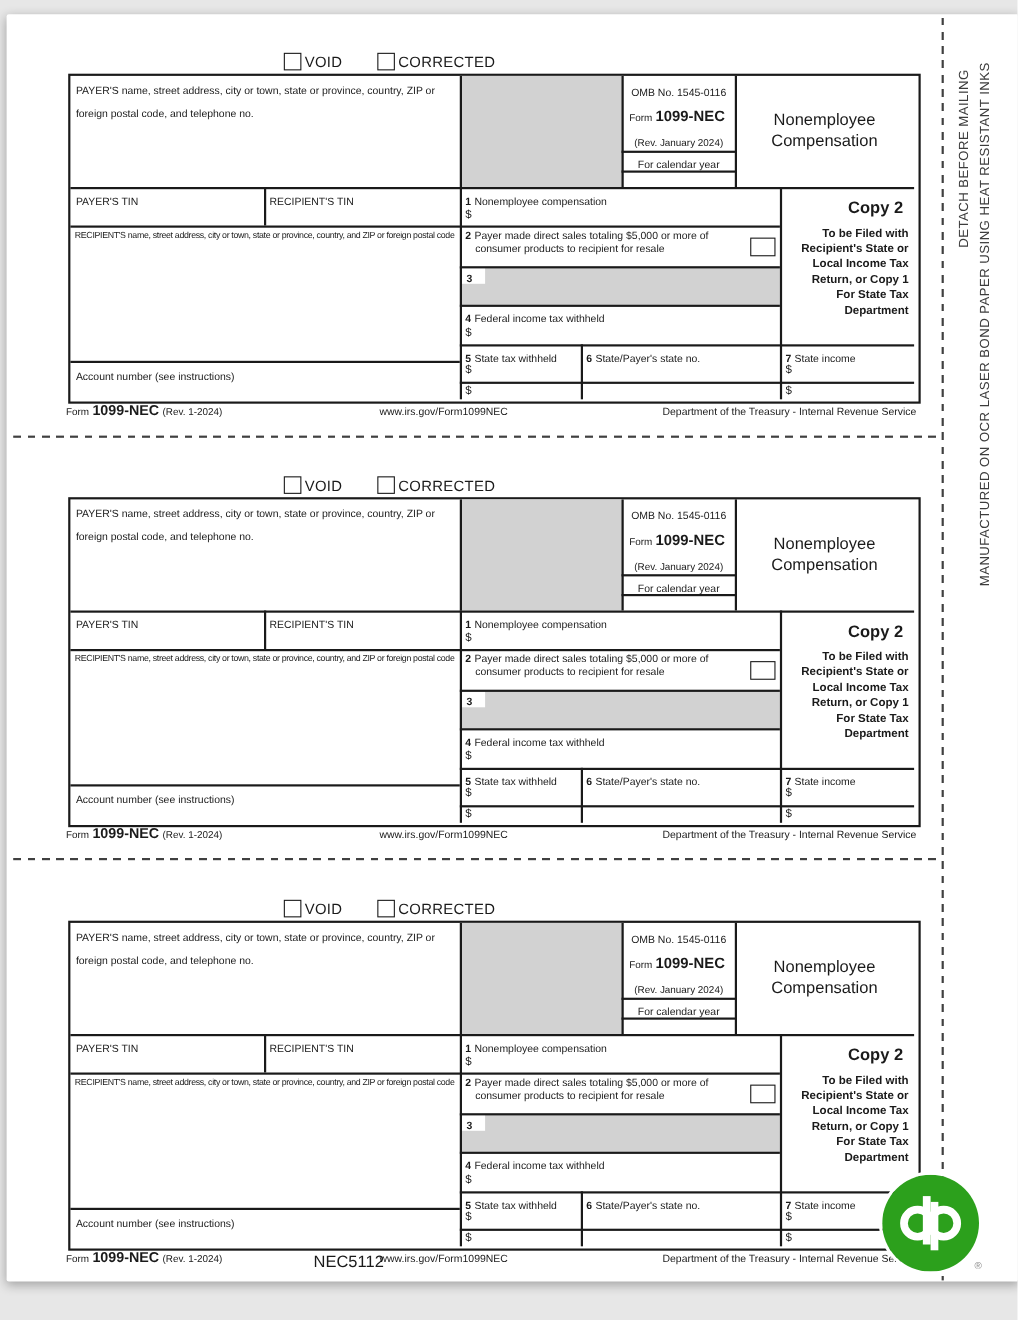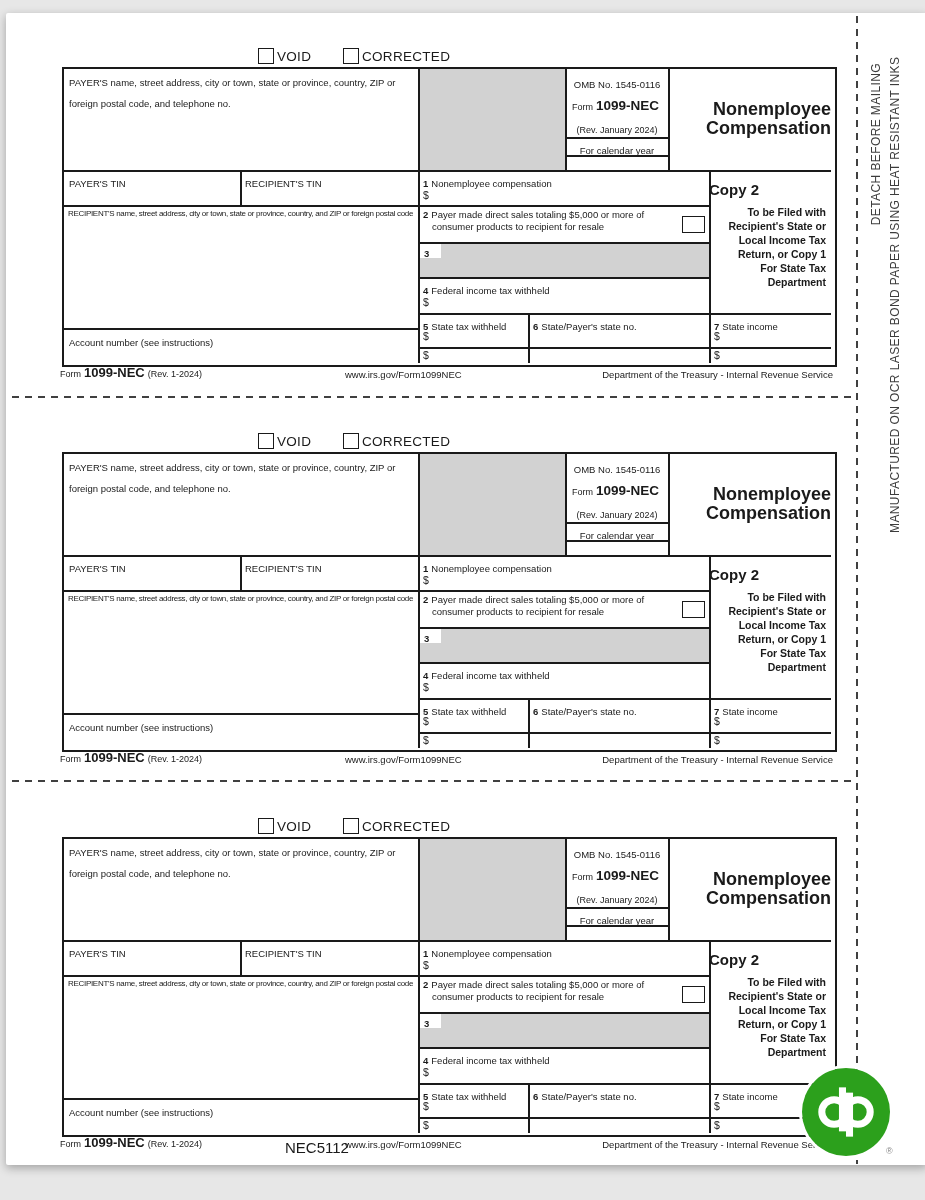--- a/index.html
+++ b/index.html
@@ -17,22 +17,22 @@
   .hl{position:absolute;height:1.6px;background:#1a1a1a}
   .lbl{position:absolute;font-size:9.5px;line-height:21px}
   .nw{white-space:nowrap}
   .sm{font-size:9px}
   .bnum{font-weight:bold;margin-right:3px}
   .dol{position:absolute;font-size:10.5px;line-height:11px}
   .chk{position:absolute;background:#fff;border:1.8px solid #1a1a1a}
   .cent{text-align:center}
   .gray{position:absolute;background:#d2d2d2}
   .hdr-chk-label{position:absolute;font-size:13.5px;letter-spacing:.3px}
-  .big-title{position:absolute;font-weight:bold;font-size:18px;line-height:19px;text-align:right}
-  .copy-title{position:absolute;font-weight:bold;font-size:15px;text-align:left}
+  .big-title{position:absolute;font-weight:normal;font-size:15px;line-height:19px;text-align:center}
+  .copy-title{position:absolute;font-weight:bold;font-size:15px;text-align:right}
   .copy-note{position:absolute;font-weight:bold;font-size:10.5px;line-height:14px;text-align:right}
   .formnum{font-weight:bold;font-size:13.5px;margin:0 3px}
   .footer-left{position:absolute;left:60px;top:317px;font-size:9px}
   .footer-left .formnum{font-size:13px}
   .footer-code{position:absolute;left:285px;top:321px;font-size:15px}
   .footer-url{position:absolute;left:345px;top:321px;font-size:9.5px}
   .footer-dept{position:absolute;right:92px;top:321px;font-size:9.5px}
   .dash-h{position:absolute;left:12px;width:844px;height:2px;
           background:repeating-linear-gradient(90deg,#404040 0 7px,transparent 7px 13px);}
   .dash-v{position:absolute;left:856px;top:16px;width:2px;height:1148px;

